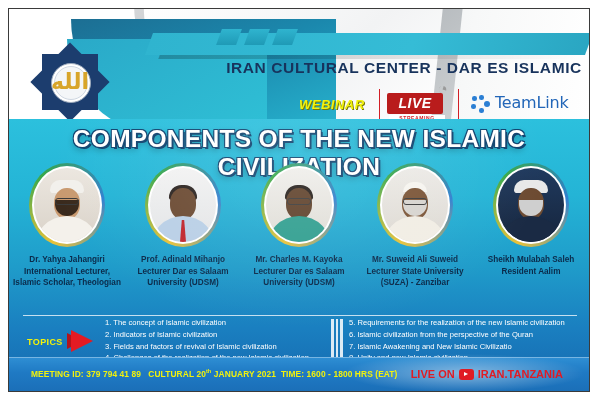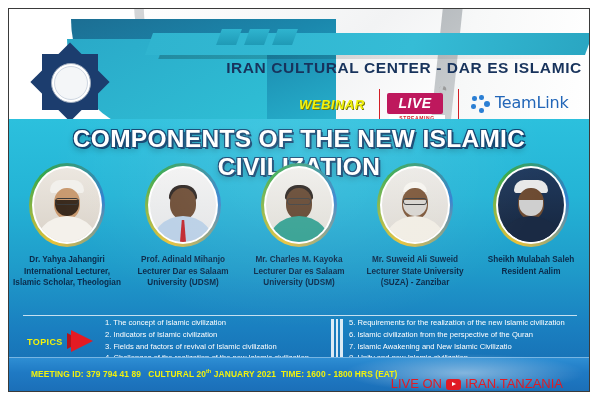--- a/index.html
+++ b/index.html
@@ -49,21 +49,21 @@
                 background:#ffffff;border:1px solid #9aa8bb;}
   .emblem .disc2{position:absolute;left:15px;top:15px;width:32px;height:32px;border-radius:50%;
                  background:#f4f6f8;border:1px solid #cfd7e2;}
   .emblem .glyph{position:absolute;left:0;top:12px;width:62px;text-align:center;
                  font-size:22px;color:#d8a52a;font-weight:bold;line-height:38px;}
 
   
   .webinar{position:absolute;left:290px;top:88px;font-size:13px;font-weight:bold;
            font-style:italic;color:#f2f20c;letter-spacing:.5px;
            text-shadow:1px 1px 0 #7a7a00;}
-  .livebox{position:absolute;left:378px;top:84px;width:56px;height:21px;background:#be185d;
+  .livebox{position:absolute;left:378px;top:84px;width:56px;height:21px;background:#b91c1c;
            border-radius:2px;}
   .livebox span{display:block;text-align:center;line-height:21px;color:#fff;font-size:14px;
                 font-weight:bold;font-style:italic;letter-spacing:.5px;}
   .live-wrap{position:absolute;left:370px;top:80px;width:78px;height:34px;
              border:1.5px solid #d21f26;border-top:none;border-radius:0 0 3px 3px;}
   .streaming{position:absolute;left:380px;top:106px;width:56px;text-align:center;
              font-size:5px;font-weight:bold;color:#d21f26;letter-spacing:.6px;background:#fff;}
   .wifi{position:absolute;left:428px;top:72px;width:22px;height:22px;
         color:#9a9a9a;font-size:17px;transform:rotate(18deg);}
   .tl-dots{position:absolute;left:462px;top:86px;width:20px;height:20px;}
@@ -131,22 +131,22 @@
 
   
   .footer{position:absolute;left:0;top:348px;width:100%;height:34px;
           background:linear-gradient(180deg,#2f8fd4 0%,#1f7ac4 45%,#1b6fb8 100%);
           box-shadow:inset 0 1px 0 rgba(255,255,255,.35);}
   .f-glow{position:absolute;left:330px;top:-4px;width:250px;height:40px;
           background:radial-gradient(ellipse at 50% 50%,rgba(255,255,255,.45),rgba(255,255,255,0) 68%);}
   .f-left{position:absolute;left:22px;top:11px;font-size:8.4px;font-weight:bold;
           color:#f2f20c;letter-spacing:.1px;white-space:nowrap;}
   .f-left sup{font-size:5.6px;}
-  .f-right{position:absolute;right:26px;top:11px;font-size:13px;font-weight:normal;
-           color:#e01b24;white-space:nowrap;margin-top:8px;}
+  .f-right{position:absolute;right:26px;top:11px;font-size:11px;font-weight:bold;
+           color:#e01b24;white-space:nowrap;}
   .yt{display:inline-block;width:15px;height:11px;background:#e01b24;border-radius:3px;
       position:relative;vertical-align:-2px;margin:0 4px;}
   .yt:after{content:"";position:absolute;left:5.5px;top:2.8px;width:0;height:0;
             border-top:2.8px solid transparent;border-bottom:2.8px solid transparent;
             border-left:4.5px solid #ffffff;}
 </style>
 </head>
 <body>
 
 <div id="poster">
@@ -161,20 +161,21 @@
     <div class="hdr-shadow"></div>
     <div class="stripe s1"></div>
     <div class="stripe s2"></div>
     <div class="stripe s3"></div>
 
     <div class="emblem">
       <div class="star"></div>
       <div class="star r"></div>
       <div class="disc"></div>
       <div class="disc2"></div>
+      <div class="glyph">الله</div>
     </div>
 
     <div class="hdr-title">IRAN CULTURAL CENTER - DAR ES ISLAMIC</div>
 
     <div class="webinar">WEBINAR</div>
     <div class="live-wrap"></div>
     <div class="livebox">
       <span>LIVE</span>
     </div>
     <div class="streaming">STREAMING</div>

